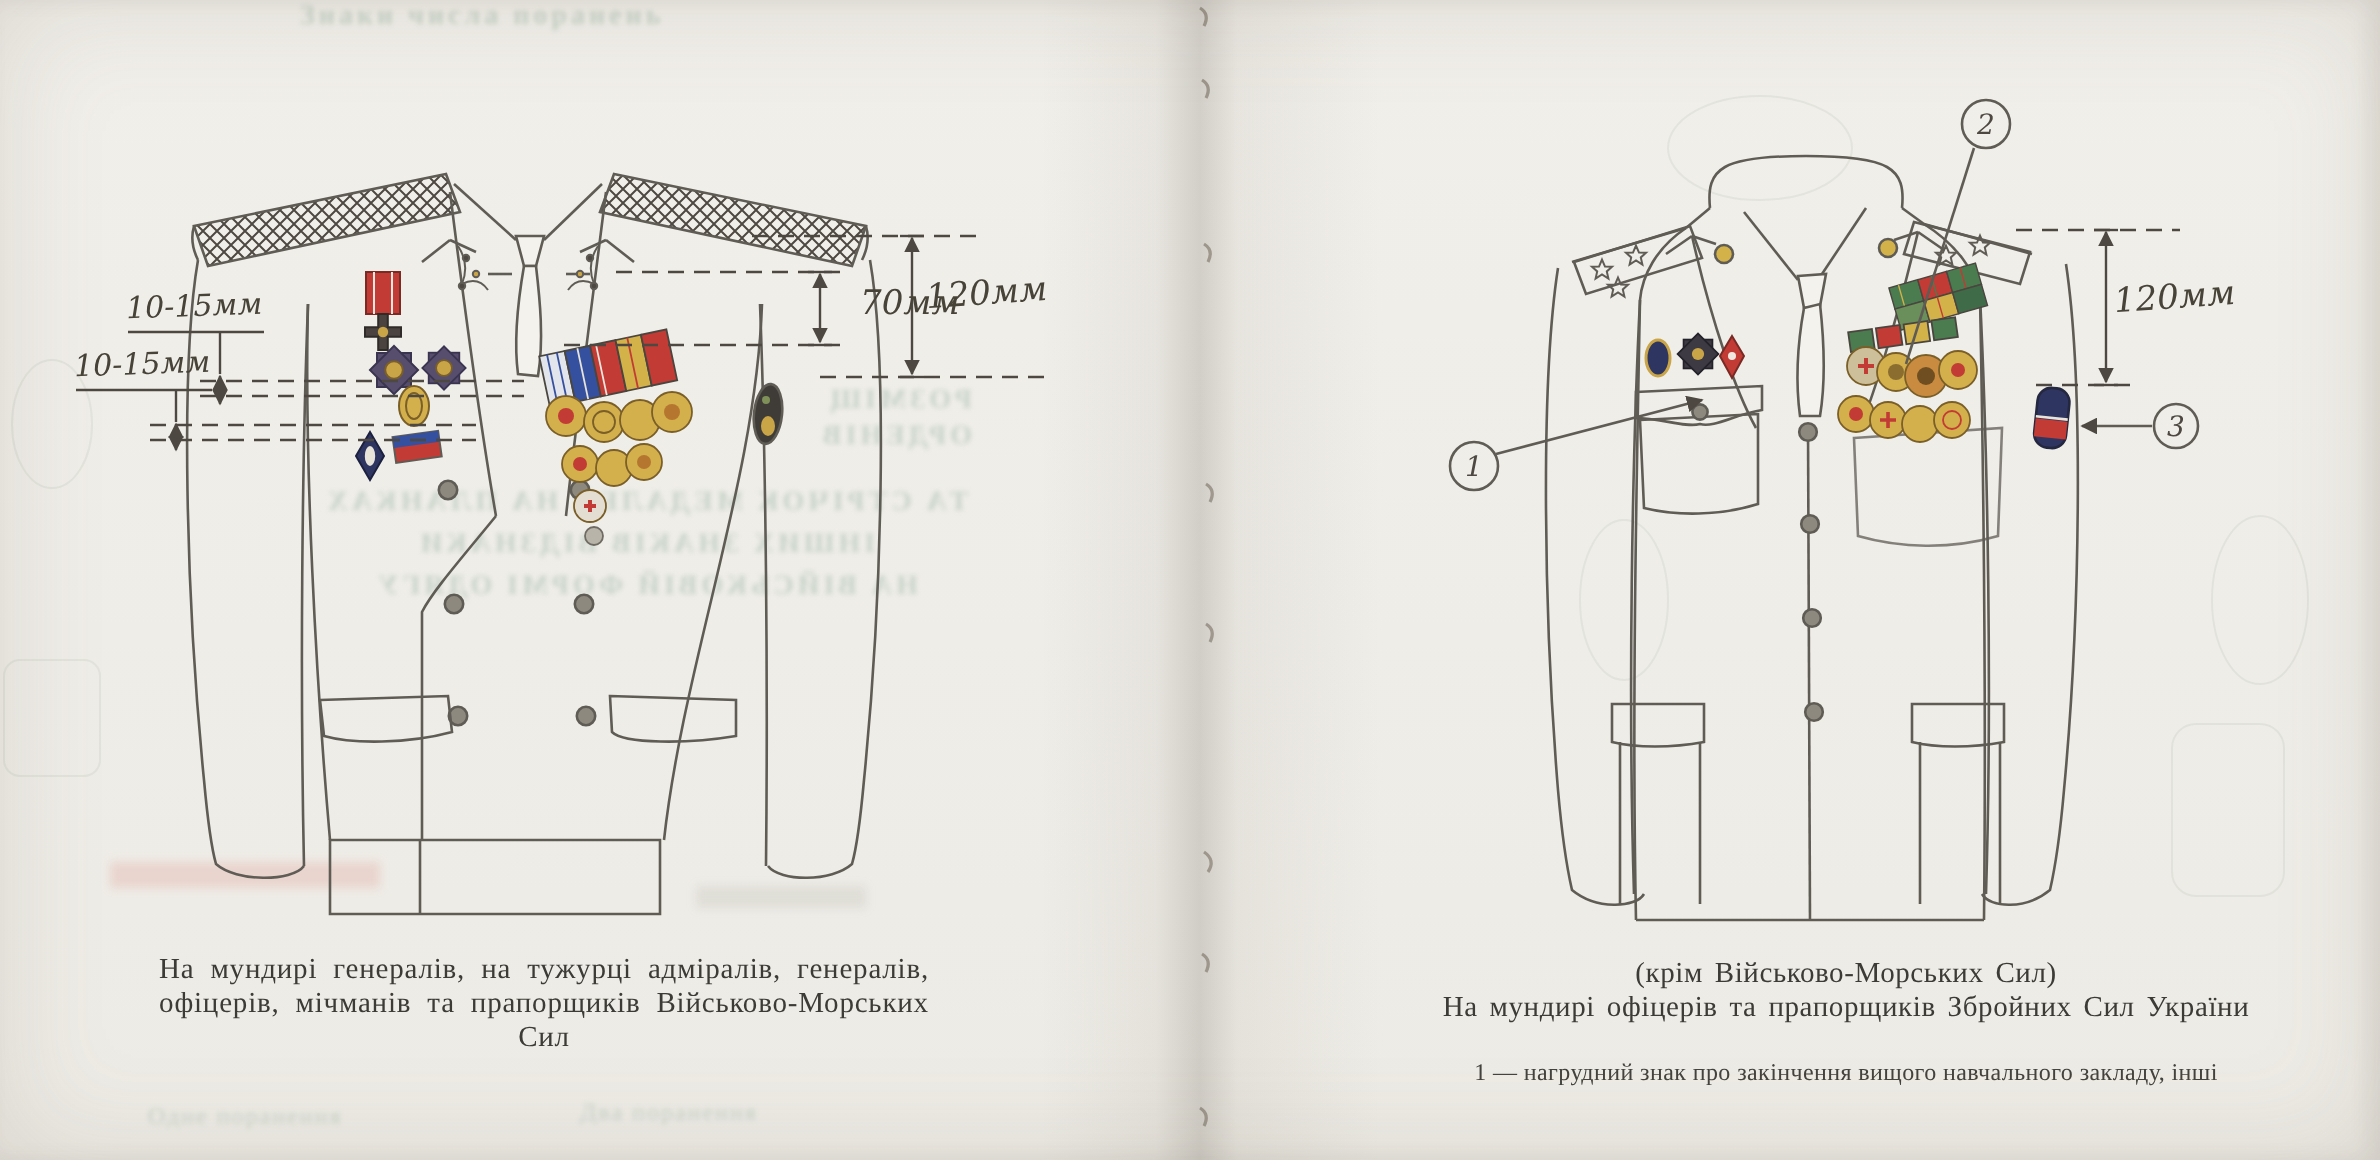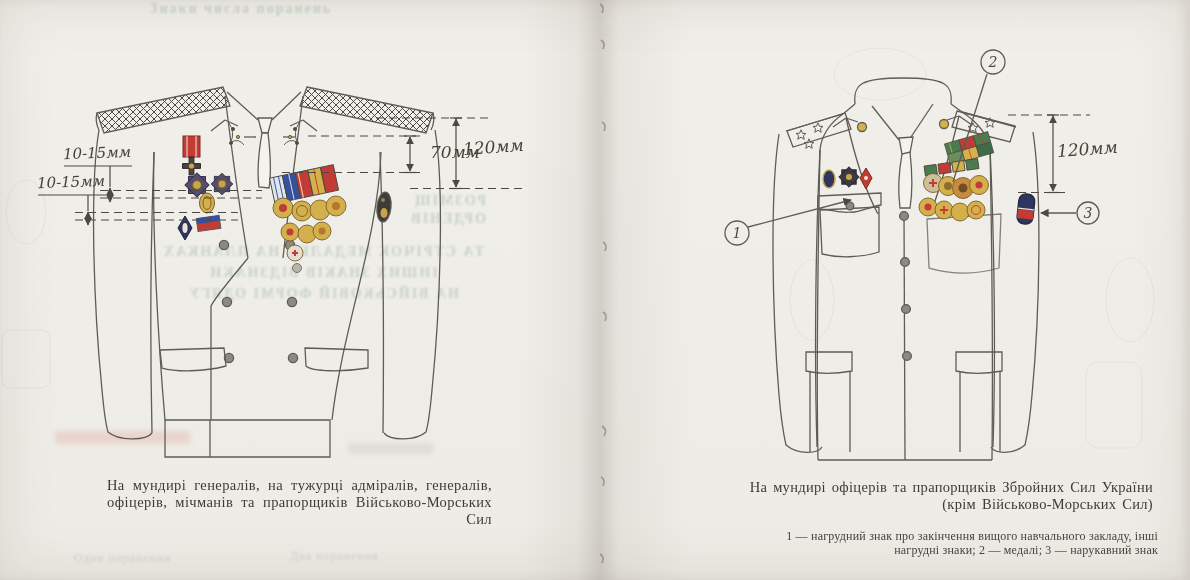--- a/index.html
+++ b/index.html
@@ -15,21 +15,21 @@
   
   .ghost{position:absolute;color:#a3bcab;font-weight:bold;letter-spacing:2px;
          filter:blur(1.2px);opacity:.55;white-space:nowrap;}
   .ghost-small{font-weight:normal;letter-spacing:1px;opacity:.5;}
   .mirror{transform:scaleX(-1);}
   .smudge{position:absolute;pointer-events:none;filter:blur(2.5px);}
   
   .hand{position:absolute;font-family:"DejaVu Serif",serif;font-style:italic;
         color:#474338;white-space:nowrap;}
   
-  .caption{position:absolute;text-align:right;color:#3d3b36;}
+  .caption{position:absolute;text-align:center;color:#3d3b36;}
   .cap-main{font-size:14.5px;line-height:17px;letter-spacing:.4px;word-spacing:4px;}
   .cap-right{font-size:14.5px;line-height:16.5px;letter-spacing:.3px;word-spacing:2px;}
   .legend{font-size:12px;line-height:13.5px;color:#45433e;letter-spacing:.2px;}
   svg{position:absolute;left:0;top:0;}
 </style>
 </head>
 <body>
 
 <div id="scan">
 
@@ -378,24 +378,23 @@
   <div class="hand" style="left:463px;top:137px;font-size:17px;transform:rotate(-4deg);">120мм</div>
   <div class="hand" style="left:1057px;top:139px;font-size:17px;transform:rotate(-4deg);">120мм</div>
 
   <div class="caption cap-main" style="left:52px;top:477px;width:440px;">
     <div>На мундирі генералів, на тужурці адміралів, генералів,</div>
     <div>офіцерів, мічманів та прапорщиків Військово-Морських</div>
     <div>Сил</div>
   </div>
 
   <div class="caption cap-right" style="left:693px;top:479px;width:460px;">
+    <div>(крім Військово-Морських Сил)</div>
     <div>На мундирі офіцерів та прапорщиків Збройних Сил України</div>
-    <div>(крім Військово-Морських Сил)</div>
   </div>
 
   <div class="caption legend" style="left:688px;top:530px;width:470px;">
     <div>1 — нагрудний знак про закінчення вищого навчального закладу, інші</div>
-    <div>нагрудні знаки; 2 — медалі; 3 — нарукавний знак</div>
   </div>
 
   <div class="gutter"></div>
   <div class="vignette"></div>
 </div>
 
 </body></html>

